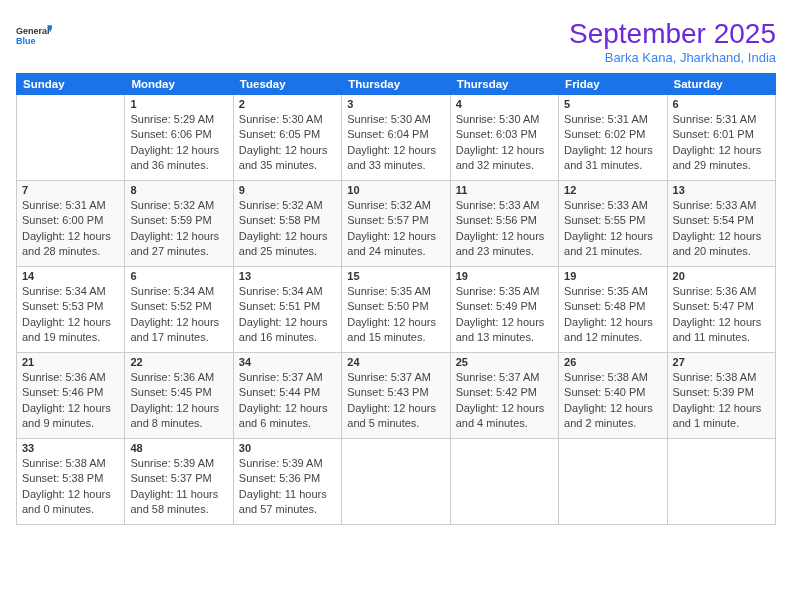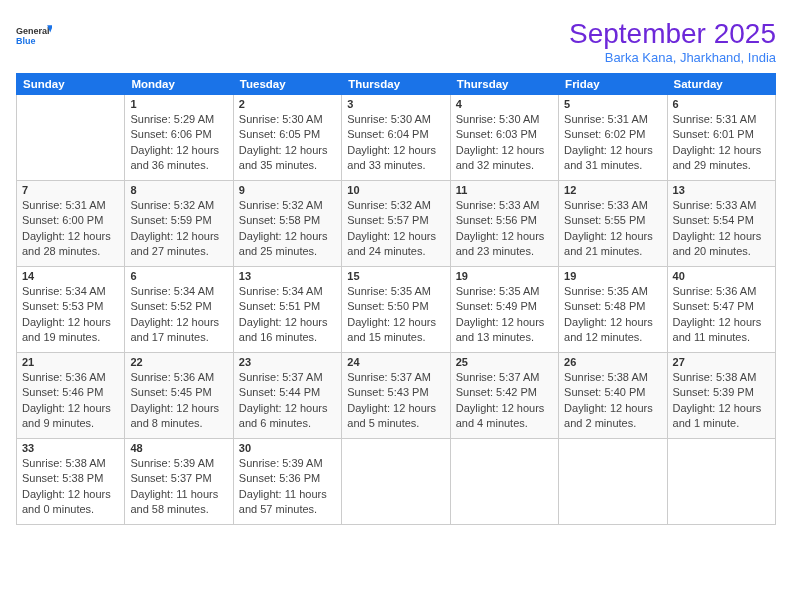--- a/index.html
+++ b/index.html
@@ -243,21 +243,21 @@
 and 13 minutes.</div>
           </td>
           <td>
             <span class="day-num">19</span>
             <div class="day-info" style="white-space: pre-line;">Sunrise: 5:35 AM
 Sunset: 5:48 PM
 Daylight: 12 hours
 and 12 minutes.</div>
           </td>
           <td>
-            <span class="day-num">40</span>
+            <span class="day-num">20</span>
             <div class="day-info" style="white-space: pre-line;">Sunrise: 5:36 AM
 Sunset: 5:47 PM
 Daylight: 12 hours
 and 11 minutes.</div>
           </td>
         </tr>
         <tr>
           <td>
             <span class="day-num">21</span>
             <div class="day-info" style="white-space: pre-line;">Sunrise: 5:36 AM
@@ -266,21 +266,21 @@
 and 9 minutes.</div>
           </td>
           <td>
             <span class="day-num">22</span>
             <div class="day-info" style="white-space: pre-line;">Sunrise: 5:36 AM
 Sunset: 5:45 PM
 Daylight: 12 hours
 and 8 minutes.</div>
           </td>
           <td>
-            <span class="day-num">23</span>
+            <span class="day-num">34</span>
             <div class="day-info" style="white-space: pre-line;">Sunrise: 5:37 AM
 Sunset: 5:44 PM
 Daylight: 12 hours
 and 6 minutes.</div>
           </td>
           <td>
             <span class="day-num">24</span>
             <div class="day-info" style="white-space: pre-line;">Sunrise: 5:37 AM
 Sunset: 5:43 PM
 Daylight: 12 hours

